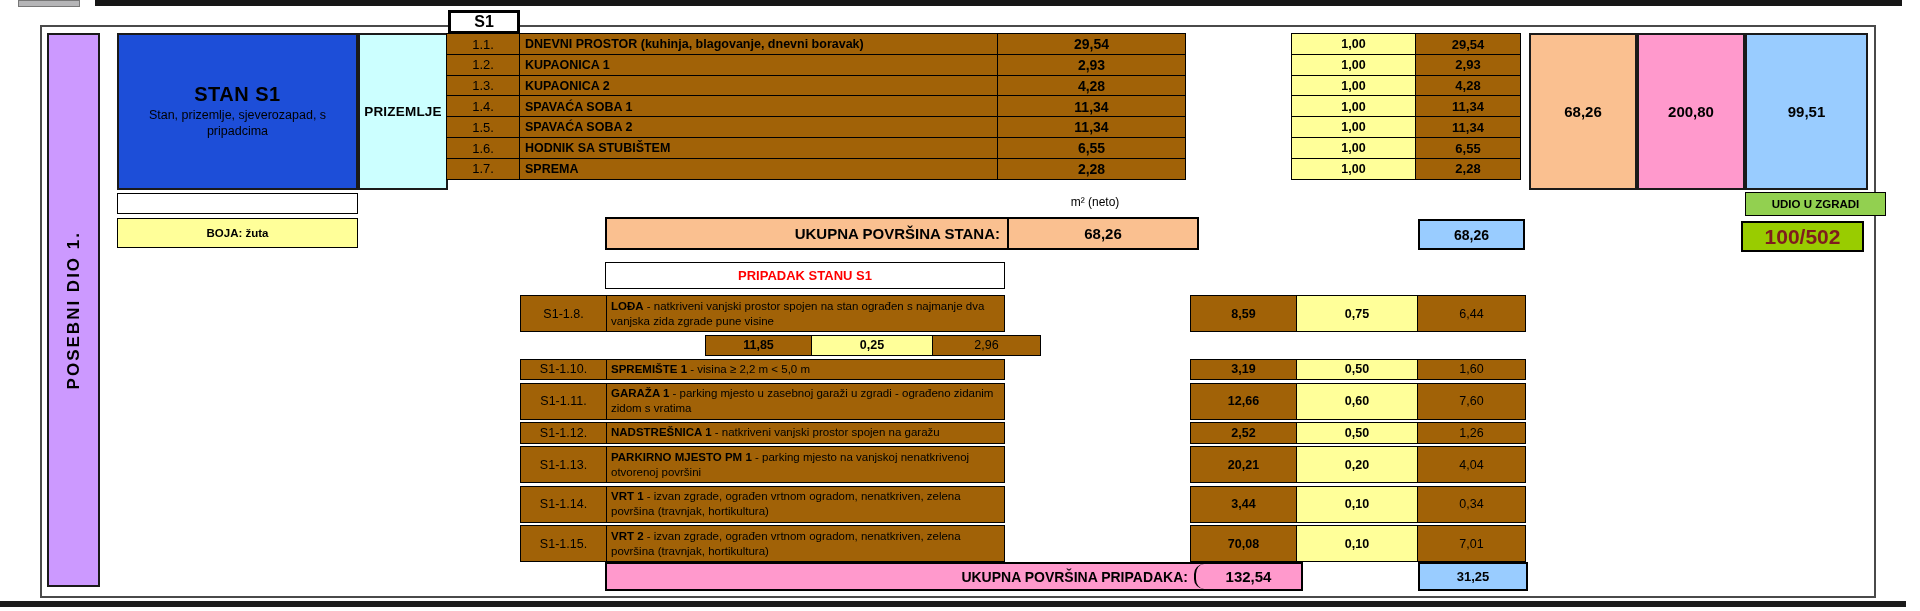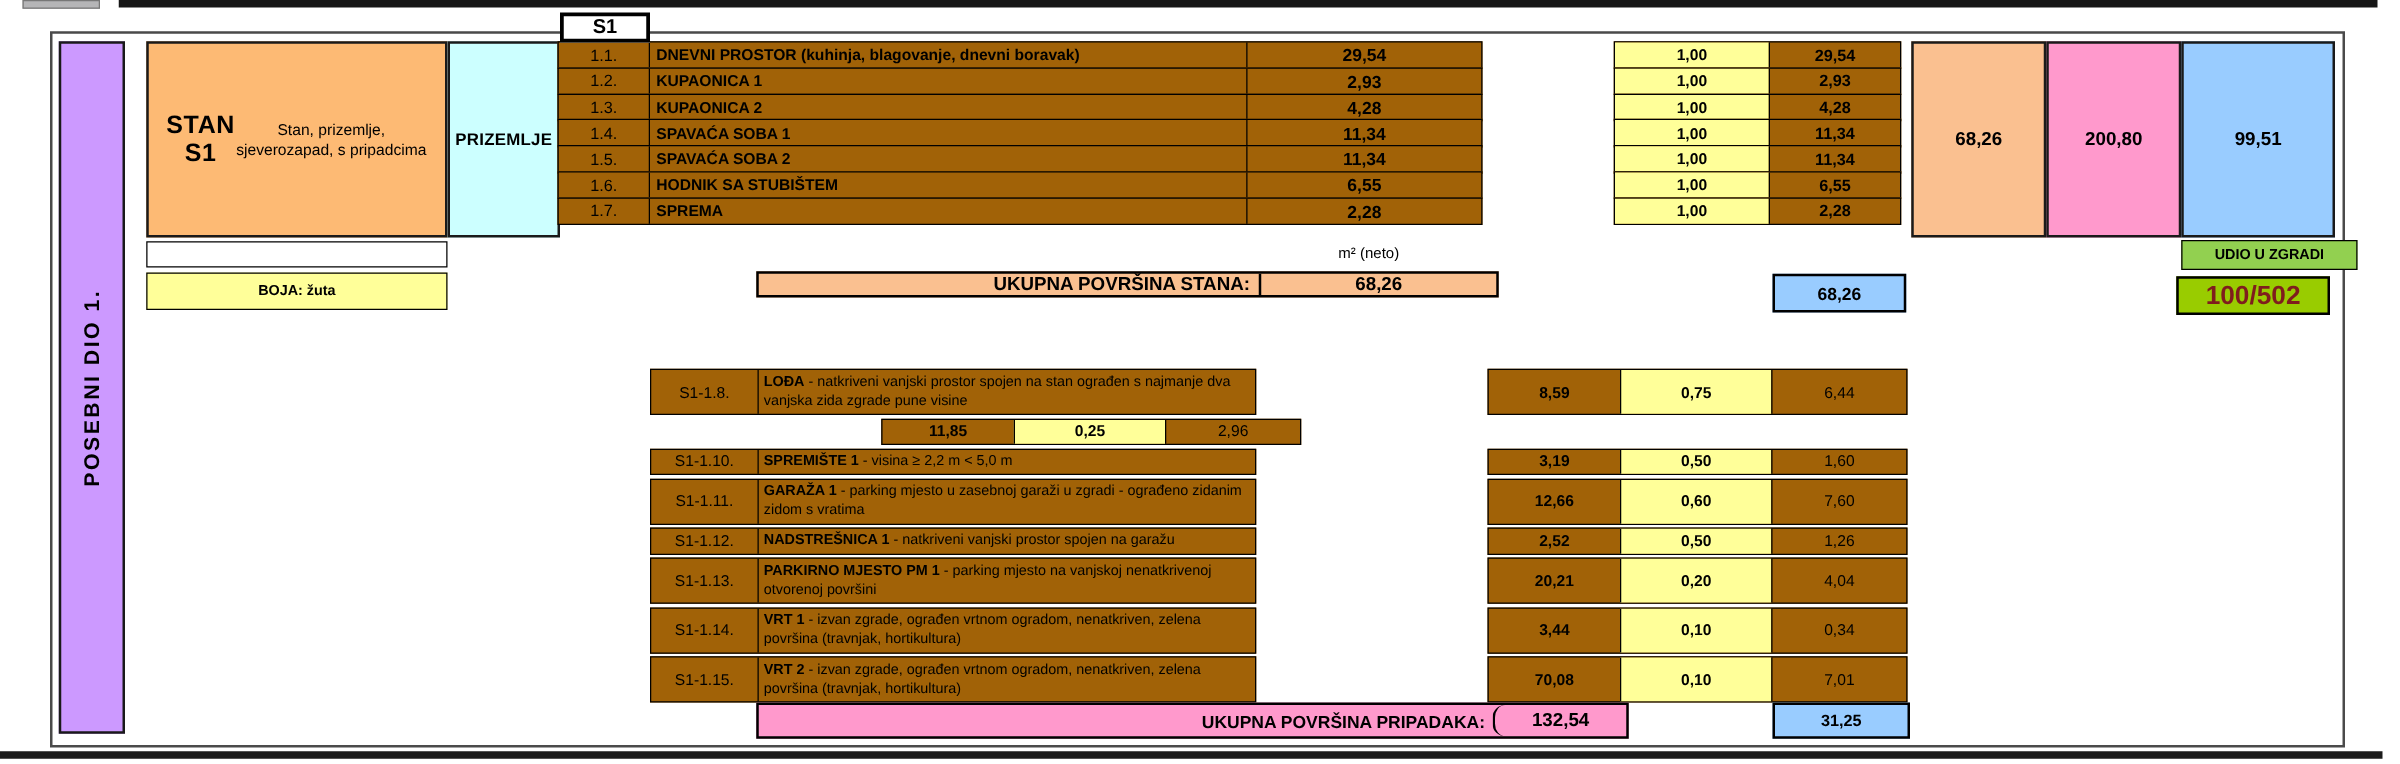--- a/index.html
+++ b/index.html
@@ -14,21 +14,21 @@
   .bottom-line{left:0;top:601px;width:1906px;height:6px;background:#1c1c1c;}
   
   .frame{left:40px;top:25px;width:1836px;height:573px;border:2px solid #4a4a4a;background:#fff;}
   
   .bigbox{border:2px solid #1a1a1a;display:flex;align-items:center;justify-content:center;text-align:center;}
   .section-bar{left:47px;top:33px;width:53px;height:554px;background:#CC99FF;}
   .section-bar span{
     writing-mode:vertical-rl;transform:rotate(180deg);
     font-weight:bold;font-size:17px;letter-spacing:2px;white-space:nowrap;
   }
-  .stan-box{left:117px;top:33px;width:241px;height:157px;background:#fdba74;flex-direction:row;padding:16px 14px;}
+  .stan-box{left:117px;top:33px;width:241px;height:157px;background:#1d4ed8;flex-direction:column;padding:16px 14px;}
   .stan-title{font-weight:bold;font-size:20px;letter-spacing:.5px;}
   .stan-sub{font-size:12.5px;line-height:1.25;margin-top:2px;}
   .floor-box{left:358px;top:33px;width:90px;height:157px;background:#CCFFFF;font-weight:bold;font-size:13.5px;letter-spacing:.2px;}
   .s1-box{left:448px;top:10px;width:72px;height:24px;background:#fff;border:3px solid #000;
     display:flex;align-items:center;justify-content:center;font-weight:bold;font-size:16px;z-index:5;}
   .blk{top:33px;height:157px;font-weight:bold;font-size:15px;}
   .blk-orange{left:1529px;width:108px;background:#FAC090;}
   .blk-pink{left:1637px;width:108px;background:#FF99CC;}
   .blk-blue{left:1745px;width:123px;background:#99CCFF;}
   
@@ -42,21 +42,21 @@
   .c-name{width:478px;justify-content:flex-start;padding-left:5px;font-weight:bold;font-size:12.5px;white-space:nowrap;overflow:hidden;}
   .c-area{width:188px;font-weight:bold;font-size:14px;}
   .spacer-top{width:105px;border:none;}
   .c-factor{width:123px;background:#FFFF99;font-weight:bold;font-size:12.5px;}
   .c-red{width:105px;font-weight:bold;font-size:13px;}
   
   .unit-note{left:1000px;top:193px;width:190px;height:18px;display:flex;align-items:center;justify-content:center;font-size:12px;}
   .empty-box{left:117px;top:193px;width:241px;height:21px;border:1.6px solid #000;background:#fff;}
   .color-box{left:117px;top:218px;width:241px;height:30px;border:1.6px solid #000;background:#FFFF99;
     display:flex;align-items:center;justify-content:center;font-weight:bold;font-size:11.5px;}
-  .total-bar{left:605px;top:217px;height:21px;display:flex;border:2px solid #000;background:#FAC090;}
+  .total-bar{left:605px;top:217px;height:33px;display:flex;border:2px solid #000;background:#FAC090;}
   .total-bar .lbl{width:393px;display:flex;align-items:center;justify-content:flex-end;padding-right:7px;font-weight:bold;font-size:15px;}
   .total-bar .val{width:188px;display:flex;align-items:center;justify-content:center;border-left:2px solid #000;font-weight:bold;font-size:15px;}
   .blue-sum{left:1418px;top:219px;width:107px;height:31px;background:#99CCFF;border:2px solid #000;
     display:flex;align-items:center;justify-content:center;font-weight:bold;font-size:14px;}
   .share-label{left:1745px;top:192px;width:141px;height:24px;background:#92D050;border:1.6px solid #000;
     display:flex;align-items:center;justify-content:center;font-weight:bold;font-size:11.5px;}
   .share-value{left:1741px;top:221px;width:123px;height:31px;background:#99CC00;border:2px solid #000;
     display:flex;align-items:center;justify-content:center;font-weight:bold;font-size:21px;color:#7f1d1d;}
   
   .prip-header{left:605px;top:262px;width:400px;height:27px;border:1.6px solid #000;background:#fff;
@@ -224,20 +224,23 @@
     <span>68,26</span>
   </div>
 
   <div class="abs share-label">
     <span>UDIO U ZGRADI</span>
   </div>
   <div class="abs share-value">
     <span>100/502</span>
   </div>
 
+  <div class="abs prip-header">
+    <span>PRIPADAK STANU S1</span>
+  </div>
 
   <div class="abs prip">
 
       <div class="prow lines-2">
         <div class="seg">
           <div class="cell p-num">S1-1.8.</div>
           <div class="cell p-desc">
             <span class="txt"><b>LOĐA</b><span> - natkriveni vanjski prostor spojen na stan ograđen s najmanje dva vanjska zida zgrade pune visine</span></span>
           </div>
         </div>

